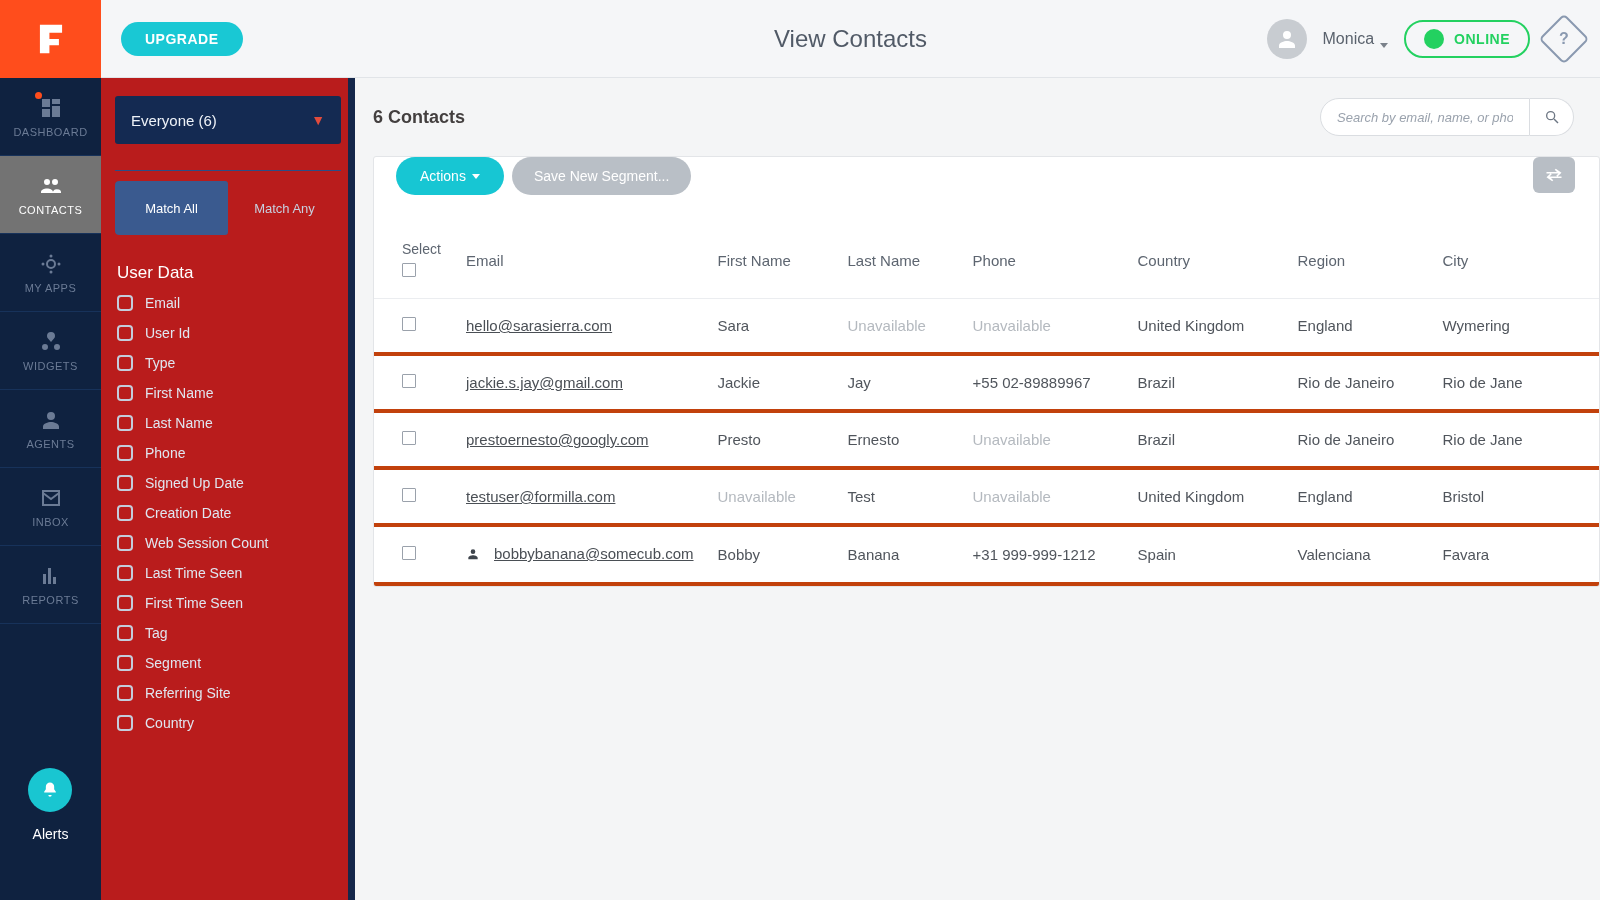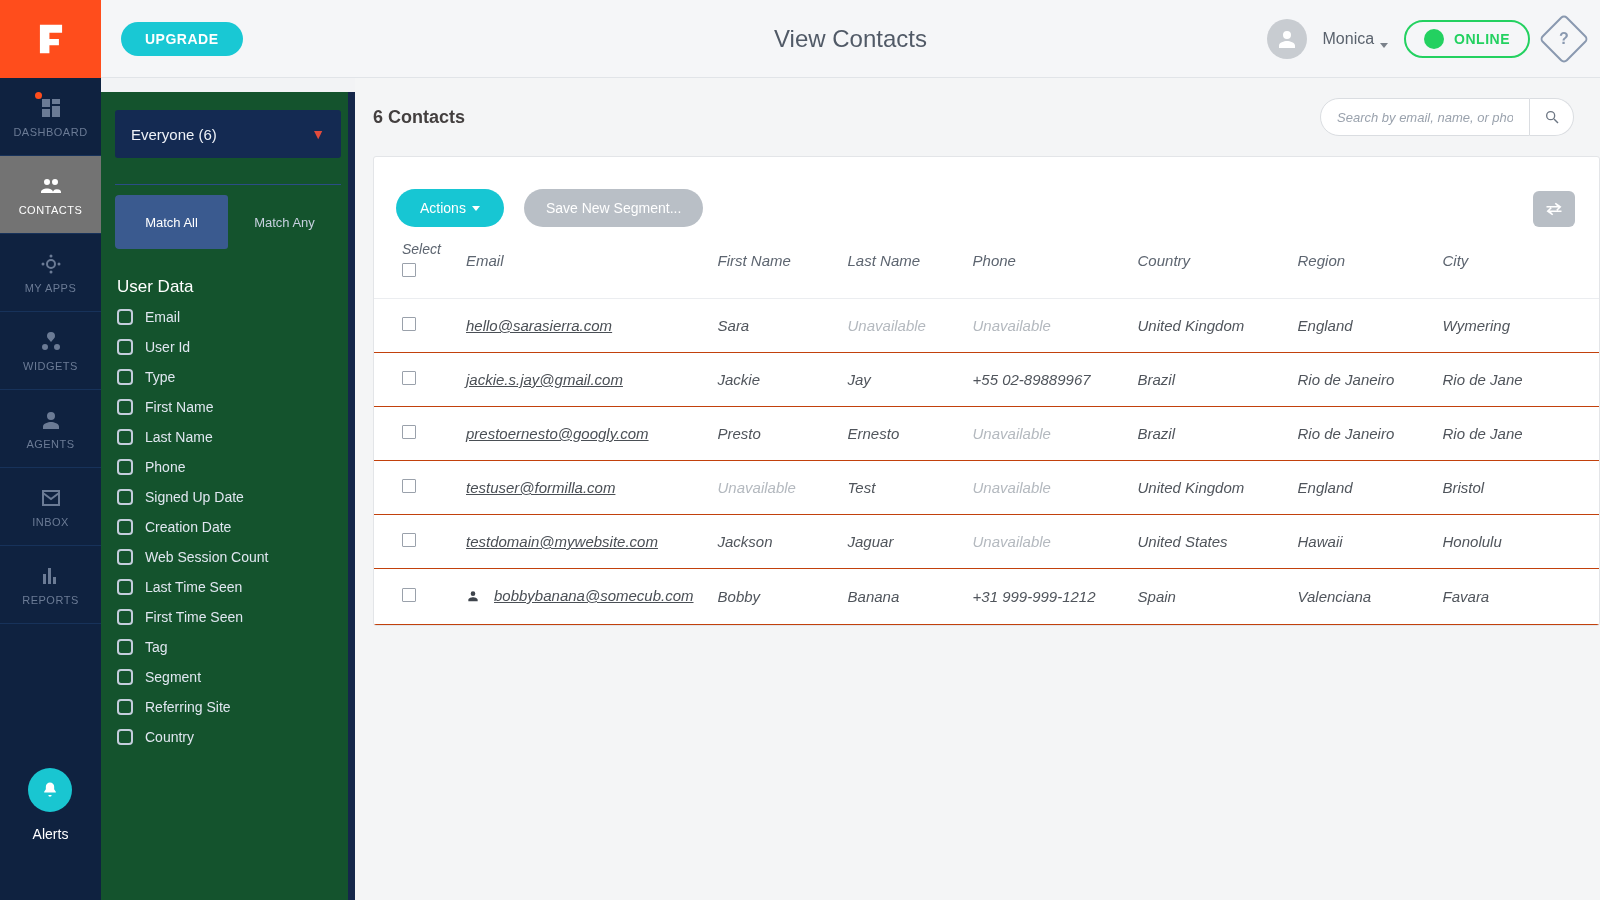--- a/index.html
+++ b/index.html
@@ -26,21 +26,21 @@
   .avatar { width:40px; height:40px; border-radius:50%; background:#c8ccd1; display:flex; align-items:center; justify-content:center;}
   .avatar svg { width:24px; height:24px; fill:#fff;}
   .user-name { color:#5a626d; font-size:16px; display:flex; align-items:flex-end; gap:6px; cursor:pointer;}
   .caret { width:0; height:0; border-left:4px solid transparent; border-right:4px solid transparent; border-top:5px solid #7a818a;}
   .online-pill { display:flex; align-items:center; gap:10px; height:38px; padding:0 18px; border-radius:19px; border:2px solid #23d160; color:#23d160; font-weight:600; font-size:14px; letter-spacing:.5px; cursor:pointer;}
   .online-dot { width:20px; height:20px; border-radius:50%; background:#23d160;}
   .help-diamond { width:36px; height:36px; transform:rotate(45deg); border:2px solid #8a99b0; border-radius:5px; display:flex; align-items:center; justify-content:center; cursor:pointer;}
   .help-diamond span { transform:rotate(-45deg); color:#8a99b0; font-weight:700;}
 
   
-  .filter-panel { position:absolute; left:101px; top:92px; width:254px; bottom:0; background:#14532d; color:#d7deea; overflow:hidden;}
+  .filter-panel { position:absolute; left:101px; top:78px; width:254px; bottom:0; background:#b91c1c; color:#d7deea; overflow:hidden;}
   .filter-panel::after { content:""; position:absolute; right:0; top:0; width:7px; height:100%; background:#15274a; }
   .segment-select { margin:18px 14px 0 14px; height:48px; background:#142a52; border-radius:3px; display:flex; align-items:center; justify-content:space-between; padding:0 16px; color:#eef2f8; font-size:15px; cursor:pointer;}
   .segment-select .chev { color:#e24b3c; font-size:14px;}
   .divider-line { height:1px; background:#2b4d86; margin:26px 14px 10px 14px;}
   .match-toggle { margin:0 14px; display:flex; background:transparent; border-radius:4px; overflow:hidden;}
   .match-toggle div { flex:1; height:54px; display:flex; align-items:center; justify-content:center; font-size:13px; cursor:pointer; color:#c7d0df;}
   .match-toggle div.sel { background:#3a5a8f; color:#fff; border-radius:3px;}
   .section-head { margin:28px 16px 12px 16px; font-size:17px; color:#fff; font-weight:400;}
   .filter-list { margin:0 8px 0 16px; display:flex; flex-direction:column; gap:14px;}
   .filter-row { display:flex; align-items:center; gap:12px; color:#e0e6f0; font-size:14px; cursor:pointer;}
@@ -50,32 +50,32 @@
   .content { position:absolute; left:355px; top:78px; right:0; bottom:0; background:#f4f5f6; padding:20px 0 0 18px;}
   .content-header { display:flex; align-items:center; justify-content:space-between; padding-right:26px;}
   .contacts-count { font-size:18px; font-weight:700; color:#433f3f;}
   .search-wrap { display:flex; align-items:center;}
   .search-input { width:210px; height:38px; border:1px solid #dadde1; border-radius:19px 0 0 19px; padding:0 16px; font-size:13px; outline:none; color:#555;}
   .search-input::placeholder { color:#9aa2ad; font-style:italic;}
   .search-btn { width:44px; height:38px; border:1px solid #dadde1; border-left:none; border-radius:0 19px 19px 0; background:#fff; display:flex; align-items:center; justify-content:center; cursor:pointer;}
   .search-btn svg { width:16px; height:16px; stroke:#6d7683; fill:none; stroke-width:2;}
 
   .card { margin-top:20px; background:#fff; border:1px solid #e3e5e8; border-radius:3px; overflow:hidden;}
-  .card-toolbar { height:70px; display:flex; align-items:flex-end; padding:0 22px; gap:20px;}
+  .card-toolbar { height:70px; display:flex; align-items:flex-start; padding:0 22px; gap:8px;}
   .actions-btn { height:38px; padding:0 24px; border-radius:19px; background:#17c6d3; color:#fff; border:none; font-size:14px; display:flex; align-items:center; gap:6px; cursor:pointer;}
   .save-seg-btn { height:38px; padding:0 22px; border-radius:19px; background:#b9bfc6; color:#fff; border:none; font-size:14px; cursor:pointer;}
   .flex-grow { flex:1;}
   .sort-toggle { width:42px; height:36px; border-radius:6px; background:#b8bec5; display:flex; align-items:center; justify-content:center; cursor:pointer; margin-right:2px;}
   .sort-toggle svg{ width:18px; height:14px; fill:#fff;}
 
-  table { width:100%; border-collapse:collapse;font-style:italic; }
+  table { width:100%; border-collapse:collapse; }
   thead th { text-align:left; font-weight:400; color:#5d6570; font-size:15px; padding:14px 12px 18px 12px; border-bottom:1px solid #ebedf0;}
   thead th:first-child { padding-left:28px; width:80px;}
   thead th .sel-label { display:block; font-size:14px; margin-bottom:6px;}
-  tbody td { padding:18px 12px; border-bottom:1px solid #c2410c; color:#50555c; font-size:15px; white-space:nowrap;}
+  tbody td { padding:18px 12px; border-bottom:4px solid #c2410c; color:#50555c; font-size:15px; white-space:nowrap;}
   tbody td:first-child { padding-left:28px;}
   .chk { width:14px; height:14px; border:1.5px solid #9aa1ab; border-radius:1px; display:inline-block;}
   .email-link { color:#4a4f55; text-decoration:underline; cursor:pointer;}
   .unavail { color:#b4b9bf;}
   .person-icon { display:inline-block; width:14px; margin-right:14px; vertical-align:middle;}
   .person-icon svg{ width:14px; height:14px; fill:#3e444c;}
   .email-cell { width:250px;}
   .col-first{width:130px;} .col-last{width:125px;} .col-phone{width:165px;} .col-country{width:160px;} .col-region{width:145px;}
 </style>
 </head>
@@ -321,30 +321,20 @@
             <td class="email-cell"><span class="email-link">testuser@formilla.com</span></td>
             <td class="unavail">Unavailable</td>
             <td class="">Test</td>
             <td class="unavail">Unavailable</td>
             <td class="">United Kingdom</td>
             <td class="">England</td>
             <td class="">Bristol</td>
           </tr>
           <tr>
             <td><span class="chk"></span></td>
-            <td class="email-cell"><span class="email-link">testdomain@mywebsite.com</span></td>
-            <td class="">Jackson</td>
-            <td class="">Jaguar</td>
-            <td class="unavail">Unavailable</td>
-            <td class="">United States</td>
-            <td class="">Hawaii</td>
-            <td class="">Honolulu</td>
-          </tr>
-          <tr>
-            <td><span class="chk"></span></td>
             <td class="email-cell"><span class="person-icon"><svg viewBox="0 0 24 24">
                   <path d="M12 12a4 4 0 1 0-4-4 4 4 0 0 0 4 4zm0 2c-3 0-8 1.5-8 4.5V21h16v-2.5c0-3-5-4.5-8-4.5z"></path>
                 </svg></span><span class="email-link">bobbybanana@somecub.com</span></td>
             <td class="">Bobby</td>
             <td class="">Banana</td>
             <td class="">+31 999-999-1212</td>
             <td class="">Spain</td>
             <td class="">Valenciana</td>
             <td class="">Favara</td>
           </tr>

